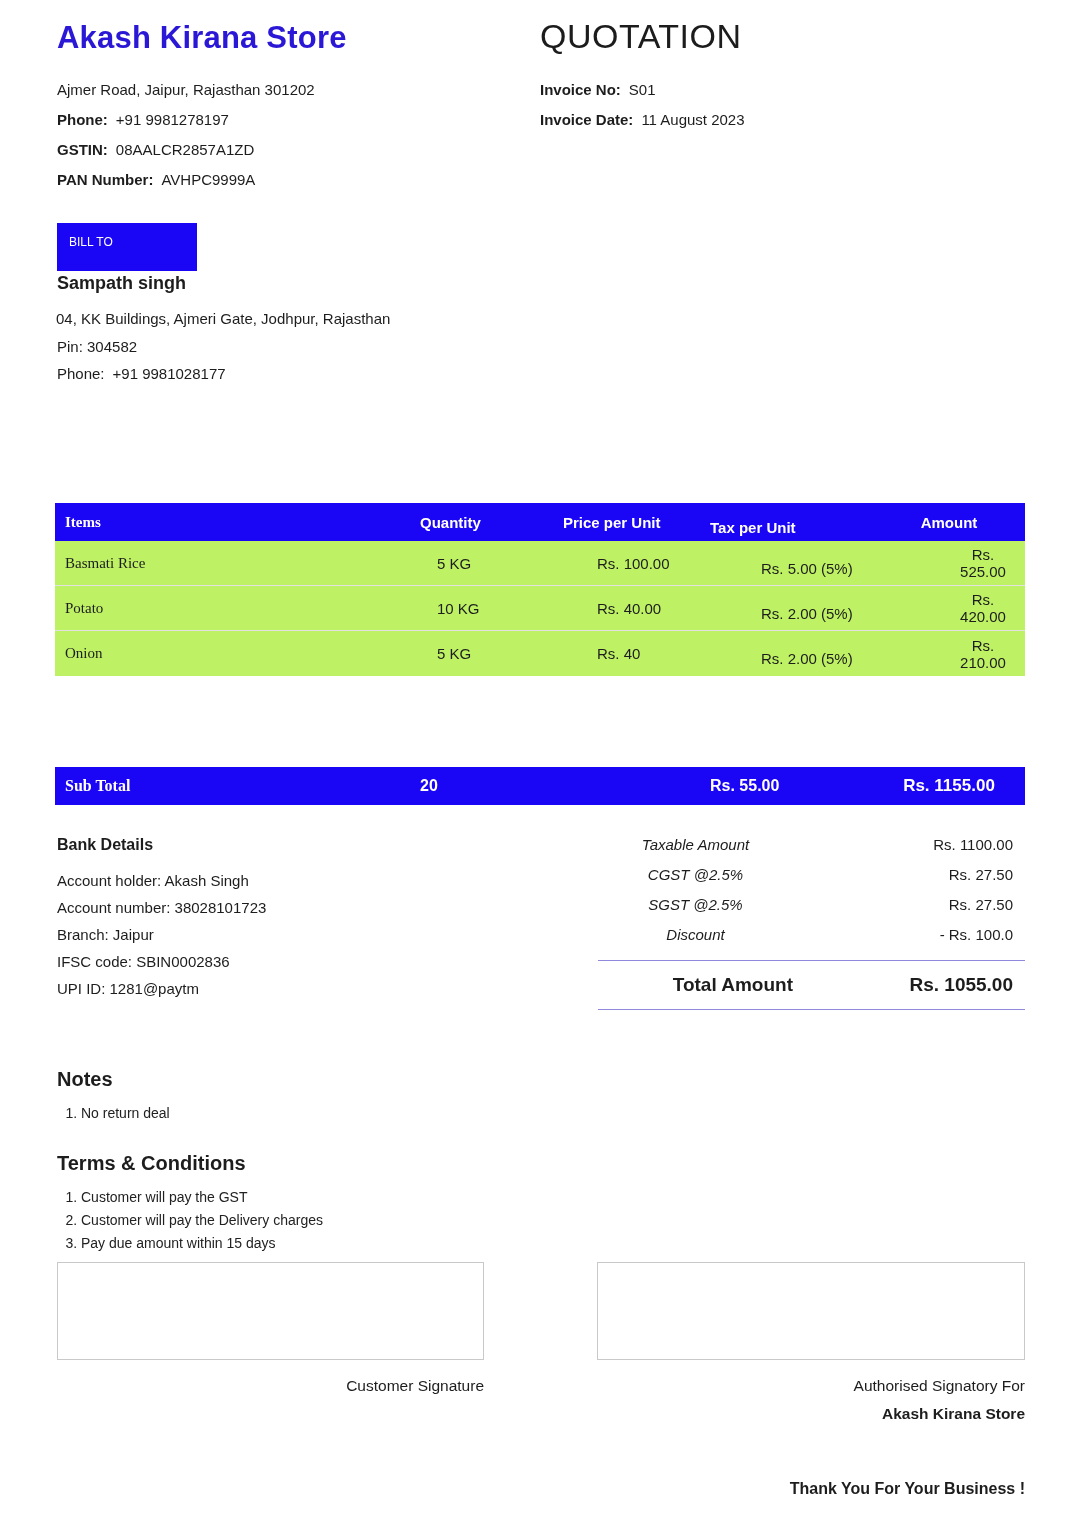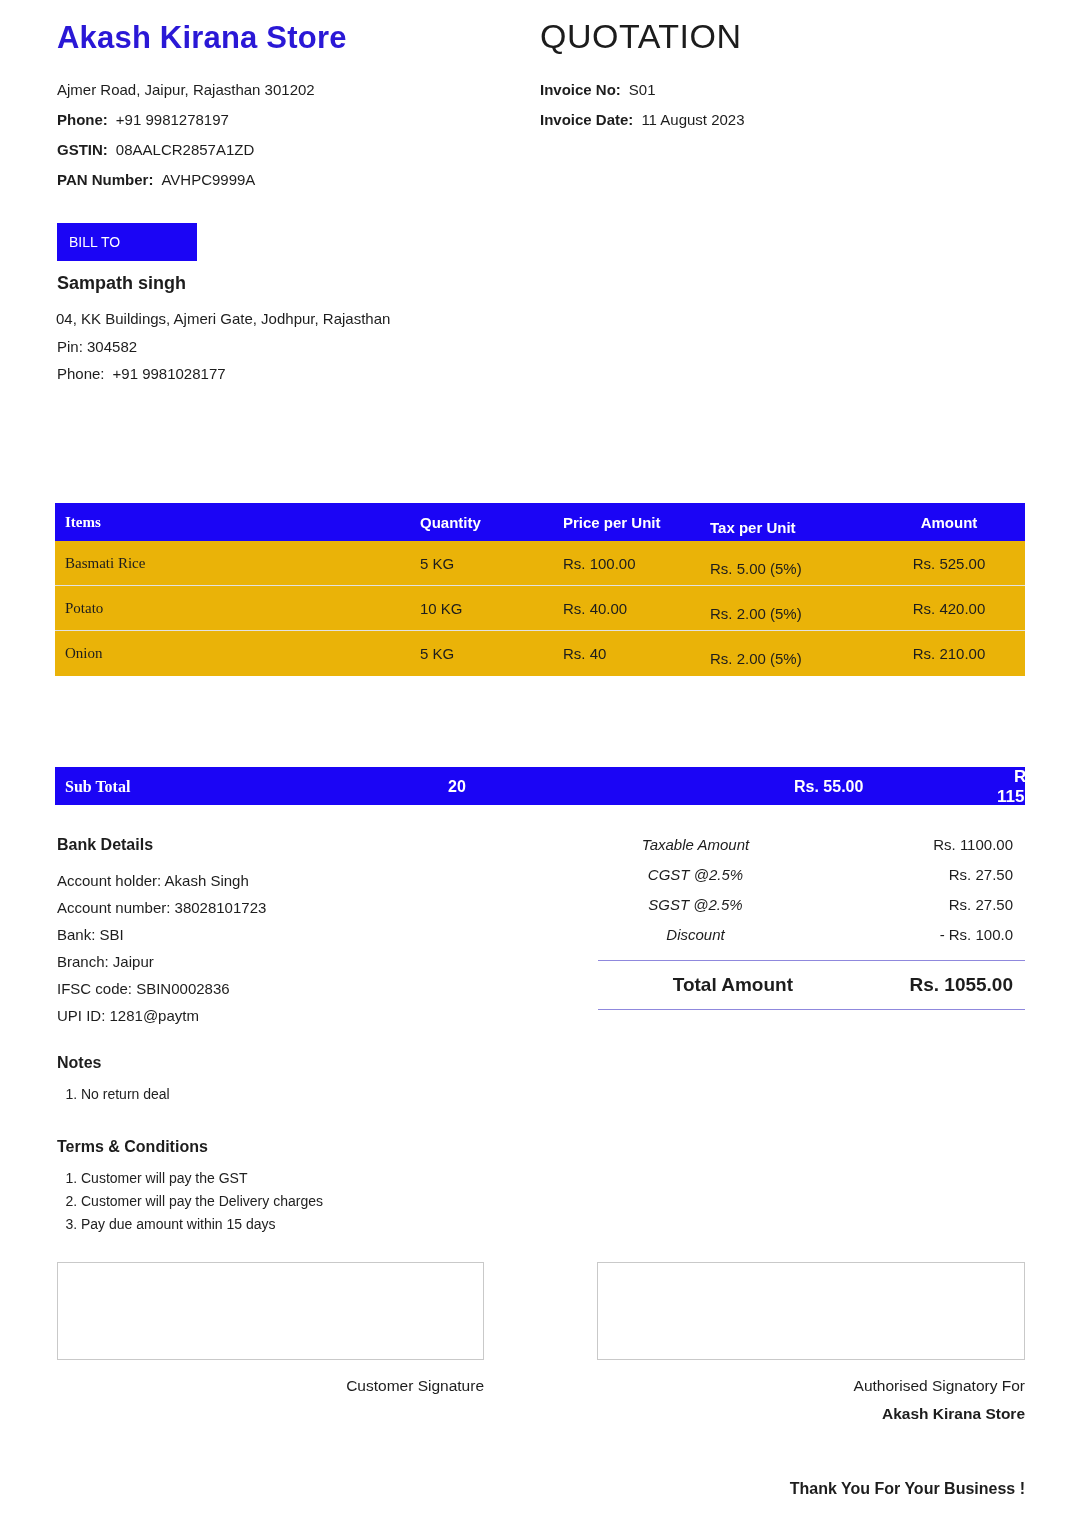--- a/index.html
+++ b/index.html
@@ -18,59 +18,59 @@
   .doc-title  { left:540px; top:17px; font-size:34px; font-weight:400; color:#1c1c1c; letter-spacing:0.5px; }
   .store-address { left:57px; top:80px; }
   .store-phone   { left:57px; top:110px; }
   .store-gstin   { left:57px; top:140px; }
   .store-pan     { left:57px; top:170px; }
   .inv-no   { left:540px; top:80px; }
   .inv-date { left:540px; top:110px; }
 
   
   .billto-badge {
-    left:57px; top:223px; width:140px; height:38px; background:#1b05f5;
-    color:#ffffff; font-size:14px; line-height:38px; padding-left:12px;
+    left:57px; top:223px; width:140px; height:48px; background:#1b05f5;
+    color:#ffffff; font-size:12px; line-height:38px; padding-left:12px;
   }
   .billto-name    { left:57px; top:273px; font-size:18px; font-weight:bold; }
   .billto-address { left:56px; top:309px; }
   .billto-pin     { left:57px; top:337px; }
   .billto-phone   { left:57px; top:364px; }
 
   
   .tbl { left:55px; top:503px; width:970px; }
   .tgrid { display:grid; grid-template-columns:365px 143px 147px 175px 1fr; align-items:center; }
   .thead { background:#1b05f5; color:#ffffff; height:38px; font-size:15px; font-weight:bold; }
-  .trow  { height:45px; font-size:15px; background:#eab308; }
+  .trow  { height:45px; font-size:15px; background:#bef264;gap:17px; }
   .trow.divided { border-bottom:1px solid #e2e2e2; }
   .c-items  { padding-left:10px;font-family:Liberation Serif, serif; }
   .c-amount { text-align:center; padding-right:12px; }
   .c-tax.shift { position:relative; top:5px; }
-  .subtotal { left:55px; top:767px; width:970px; height:38px; background:#1b05f5; color:#ffffff; font-size:16px; font-weight:bold;gap:28px; }
+  .subtotal { left:55px; top:767px; width:970px; height:38px; background:#1b05f5; color:#ffffff; font-size:16px; font-weight:bold; }
   .subtotal .c-amount { font-size:17px; }
 
   
   .bank { left:57px; top:836px; width:430px; }
   .bank-title { font-size:16px; font-weight:bold; margin-bottom:13px; }
   .bank-line  { font-size:15px; line-height:27px; }
 
   
   .summary { left:598px; top:830px; width:427px; }
   .srow { display:flex; height:30px; line-height:30px; font-size:15px; }
   .srow .slabel { flex:1; text-align:center;font-style:italic; }
   .srow .svalue { width:232px; text-align:right; padding-right:12px; }
   .sdivider { border:none; border-top:1.5px solid #8f88dd; margin-top:10px; }
   .stotal { display:flex; padding:13px 0; font-size:19px; font-weight:bold; }
   .stotal .slabel { flex:1; text-align:right; }
   .stotal .svalue { width:232px; text-align:right; padding-right:12px; }
 
   
   .notes { left:57px; top:1054px; width:500px; }
   .terms { left:57px; top:1138px; width:500px; }
-  .sec-title { font-size:16px; font-weight:bold; }
+  .sec-title { font-size:20px; font-weight:bold;margin-top:14px; }
   .sec-list { margin:11px 0 0 0; padding-left:24px; font-size:14px; color:#222; }
   .sec-list li { line-height:23px; }
 
   
   .sigbox { top:1262px; height:98px; border:1px solid #c9c9c9; background:#ffffff; }
   .sigbox.left  { left:57px;  width:427px; }
   .sigbox.right { left:597px; width:428px; }
   .sig-label { top:1377px; font-size:15.5px; font-weight:normal; text-align:right; }
   .sig-label.left  { left:57px;  width:427px; }
   .sig-label.right { left:597px; width:428px; }
@@ -151,21 +151,20 @@
     <div class="c-qty">20</div>
     <div class="c-price"></div>
     <div class="c-tax">Rs. 55.00</div>
     <div class="c-amount">Rs. 1155.00</div>
   </div>
 
   <div class="abs bank">
     <div class="bank-title">Bank Details</div>
     <div class="bank-line">Account holder: Akash Singh</div>
     <div class="bank-line">Account number: 38028101723</div>
-    <div class="bank-line">Bank: SBI</div>
     <div class="bank-line">Branch: Jaipur</div>
     <div class="bank-line">IFSC code: SBIN0002836</div>
     <div class="bank-line">UPI ID: 1281@paytm</div>
   </div>
 
   <div class="abs summary">
     <div class="srow">
       <div class="slabel">Taxable Amount</div>
       <div class="svalue">Rs. 1100.00</div>
     </div>

